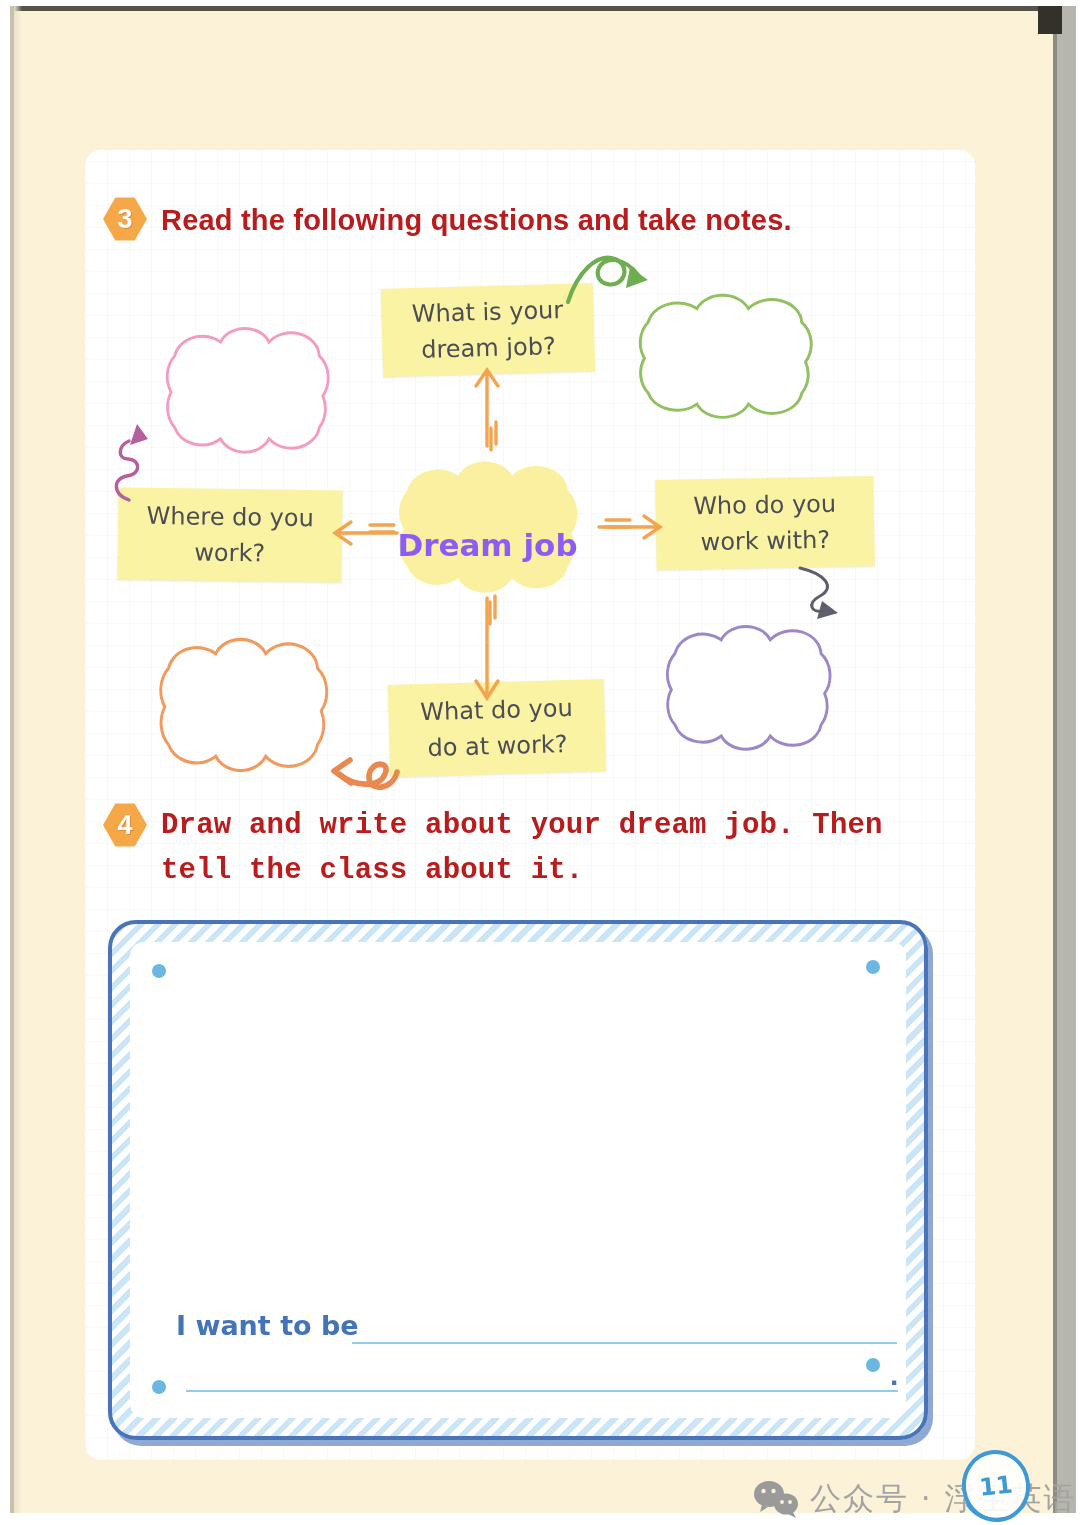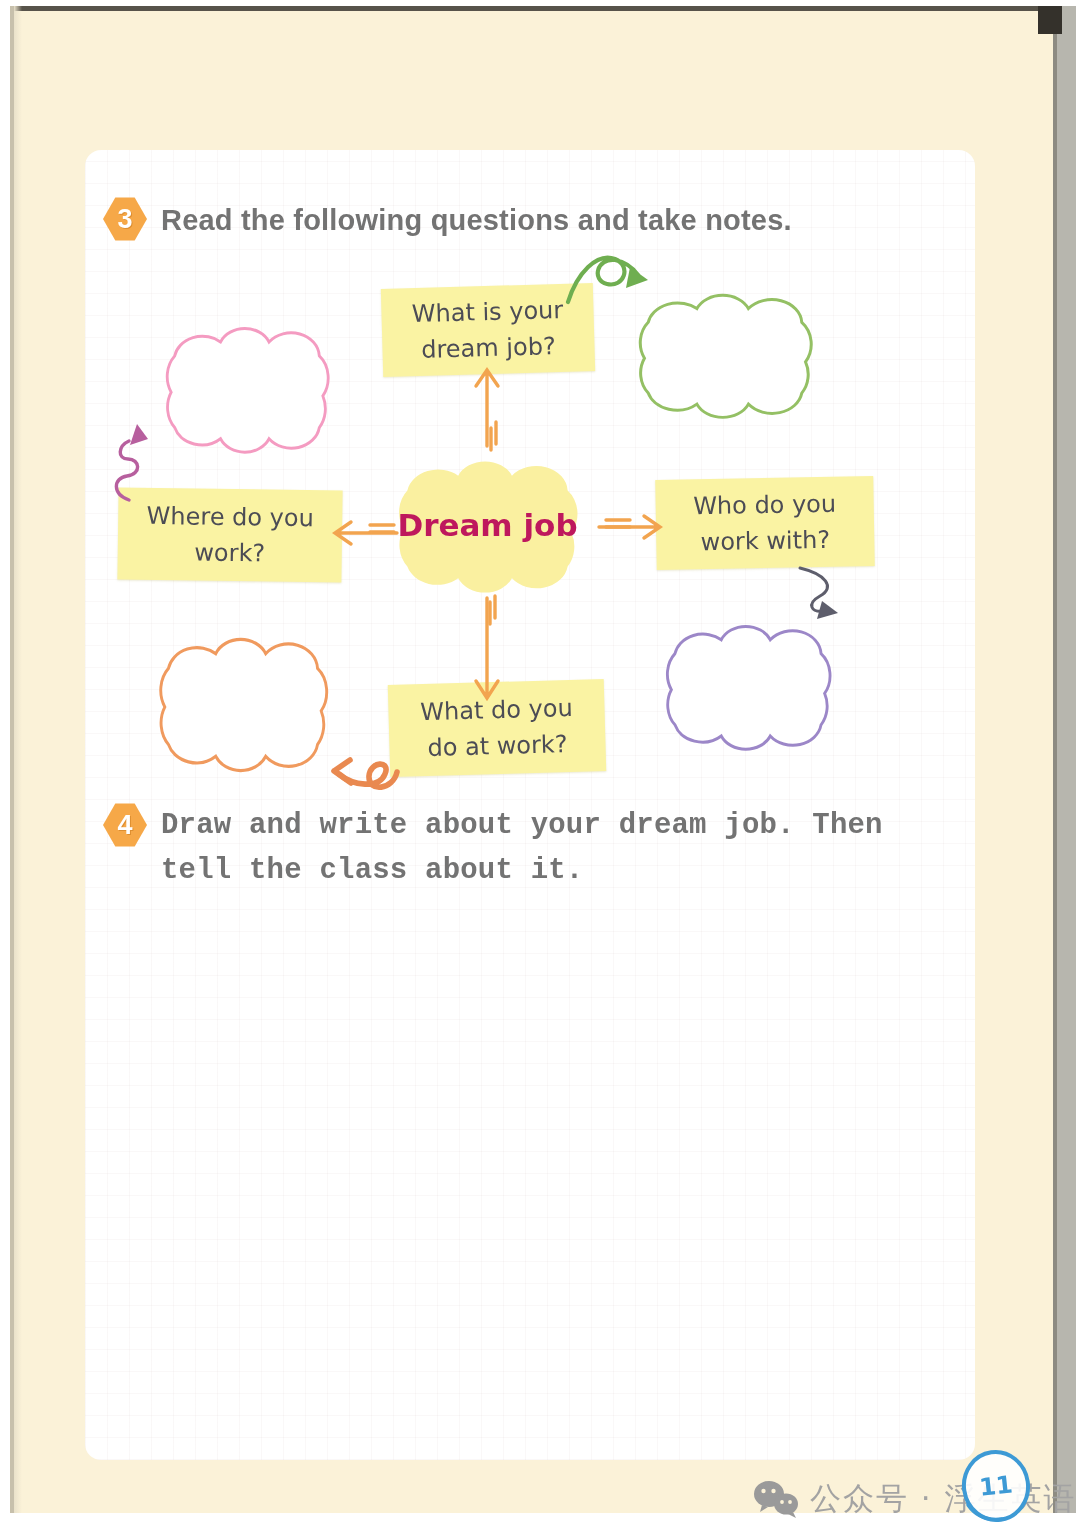--- a/index.html
+++ b/index.html
@@ -37,38 +37,38 @@
   .badge {
     flex:0 0 auto; width:44px; height:46px; margin-top:-2px;
     background:var(--badge-orange,#f6a848);
     clip-path:polygon(28% 3%, 72% 3%, 100% 50%, 72% 97%, 28% 97%, 0% 50%);
     color:#ffffff; font-weight:700; font-size:27px;
     display:flex; align-items:center; justify-content:center;
     text-shadow:1px 1px 0 rgba(200,120,30,.55);
   }
   .heading-text {
     margin-left:14px; font-weight:700; font-size:29px; line-height:1.55;
-    color:#737373; letter-spacing:.2px;
+    color:#b91c1c; letter-spacing:.2px;
   }
   .heading-3 { left:103px; top:198px; width:820px; }
   .heading-4 { left:103px; top:804px; width:810px; }
   .heading-4 .heading-text { width:760px;font-family:Liberation Mono, monospace; }
 
   
   .cloud-svg { position:absolute; overflow:visible; }
   .cloud-outline { fill:#ffffff; stroke-width:3.2px; }
   .cloud-pink   { stroke:var(--cloud-pink,#f49bc1); }
   .cloud-green  { stroke:var(--cloud-green,#94c064); }
   .cloud-purple { stroke:var(--cloud-purple,#9c87c8); }
   .cloud-orange { stroke:var(--cloud-orange,#f09a5e); }
   .cloud-center { fill:var(--center-cloud,#faf0a0); stroke:none; }
   .center-label {
-    position:absolute; left:380px; top:446px; width:215px; height:158px;
+    position:absolute; left:380px; top:466px; width:215px; height:158px;
     display:flex; align-items:center; justify-content:center;
-    font-family:"DejaVu Sans",sans-serif; font-weight:700; font-size:31px; color:#be185d;
+    font-family:"DejaVu Sans",sans-serif; font-weight:700; font-size:31px; color:#8b5cf6;
   }
   .note {
     position:absolute; background:var(--sticky-note,#faf3a3);
     display:flex; align-items:center; justify-content:center; text-align:center;
     font-family:"DejaVu Sans",sans-serif; font-size:24px; color:#4c4c55; line-height:1.5;
     box-shadow:0 1px 2px rgba(180,170,90,.25);
   }
   .note-inner { display:block; }
   .note-top    { left:382px; top:286px; width:212px; height:88px; transform:rotate(-1.6deg); }
   .note-left   { left:118px; top:489px; width:224px; height:92px; transform:rotate(0.8deg); }
@@ -233,20 +233,32 @@
       <path class="curl-orange" d="M312,532 C308,550 283,553 284,536 C285,521 306,520 300,534 C294,549 268,546 254,534"></path>
       <path class="curl-orange" d="M265,520 L249,531 M266,543 L249,531"></path>
     </g>
   </svg>
 
   <div class="exercise-heading heading-4">
     <div class="badge">4</div>
     <div class="heading-text">Draw and write about your dream job. Then tell the class about it.</div>
   </div>
 
+  <div class="draw-box">
+    <div class="draw-area">
+      <div class="writing-prompt">I want to be</div>
+      <div class="write-line-1"></div>
+      <div class="write-line-2"></div>
+      <div class="sentence-period">.</div>
+      <div class="corner-dot dot-tl"></div>
+      <div class="corner-dot dot-tr"></div>
+      <div class="corner-dot dot-bl"></div>
+      <div class="corner-dot dot-br"></div>
+    </div>
+  </div>
 
   <div class="watermark">
     <svg width="48" height="40" viewBox="0 0 48 40">
       <ellipse cx="17" cy="15" rx="15" ry="13" fill="#9a9a9a"></ellipse>
       <path d="M10,26 L8,33 L16,28 Z" fill="#9a9a9a"></path>
       <circle cx="11.5" cy="12" r="2.2" fill="#fbf2d8"></circle>
       <circle cx="21.5" cy="12" r="2.2" fill="#fbf2d8"></circle>
       <ellipse cx="34" cy="25" rx="12" ry="10.5" fill="#9a9a9a"></ellipse>
       <path d="M41,33 L44,39 L36,35 Z" fill="#9a9a9a"></path>
       <circle cx="30" cy="23" r="1.9" fill="#fbf2d8"></circle>

